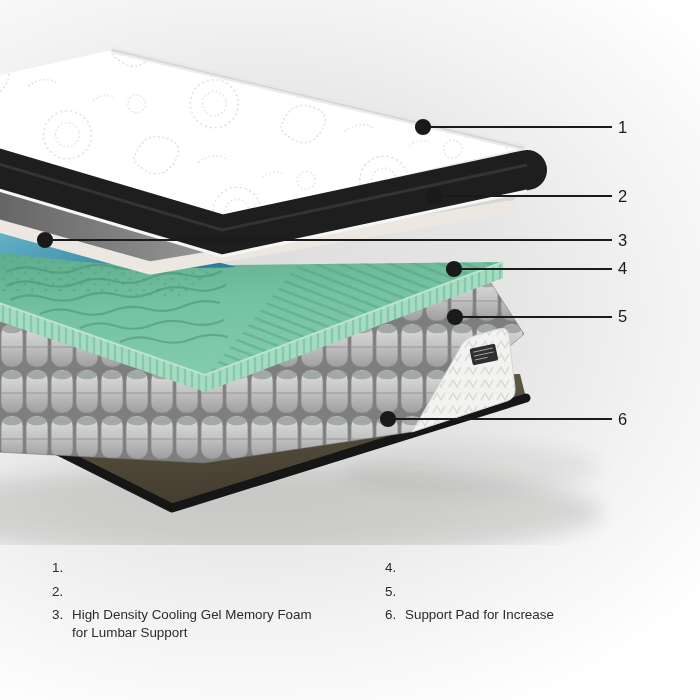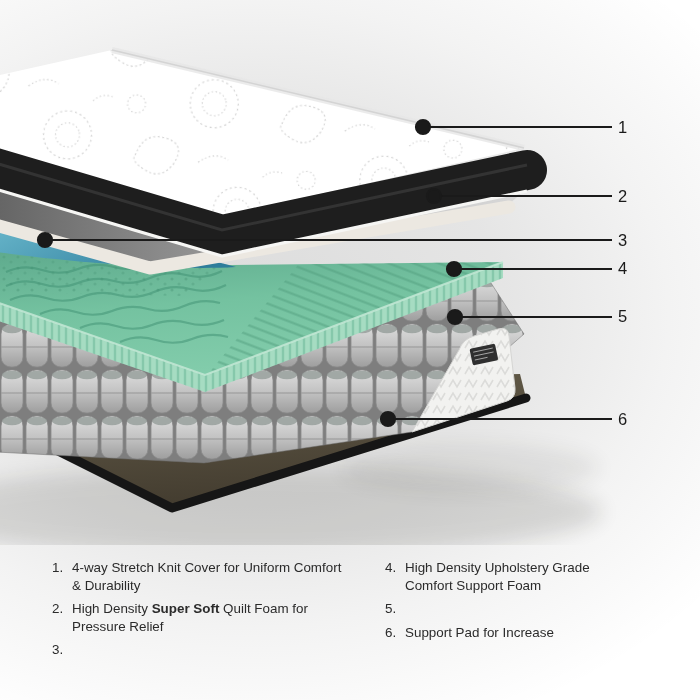--- a/index.html
+++ b/index.html
@@ -187,37 +187,33 @@
   <div class="callout-number" style="left:618px;top:187px;">2</div>
   <div class="callout-number" style="left:618px;top:231px;">3</div>
   <div class="callout-number" style="left:618px;top:259px;">4</div>
   <div class="callout-number" style="left:618px;top:307px;">5</div>
   <div class="callout-number" style="left:618px;top:410px;">6</div>
 
   <div class="legend">
     <div class="legend-col left">
       <div class="legend-item">
         <span class="num">1.</span>
-        <span class="txt"><span>4-way Stretch Knit Cover for Uniform Comfort
-&amp; Durability</span><b></b><span></span></span>
       </div>
       <div class="legend-item">
         <span class="num">2.</span>
-        <span class="txt"><span>High Density </span><b>Super Soft</b><span> Quilt Foam for
-Pressure Relief</span></span>
       </div>
       <div class="legend-item">
         <span class="num">3.</span>
+        <span class="txt"><span>High Density Cooling Gel Memory Foam
+for Lumbar Support</span><b></b><span></span></span>
       </div>
     </div>
     <div class="legend-col right">
       <div class="legend-item">
         <span class="num">4.</span>
-        <span class="txt"><span>High Density Upholstery Grade
-Comfort Support Foam</span><b></b><span></span></span>
       </div>
       <div class="legend-item">
         <span class="num">5.</span>
       </div>
       <div class="legend-item">
         <span class="num">6.</span>
         <span class="txt"><span>Support Pad for Increase</span><b></b><span></span></span>
       </div>
     </div>
   </div>

